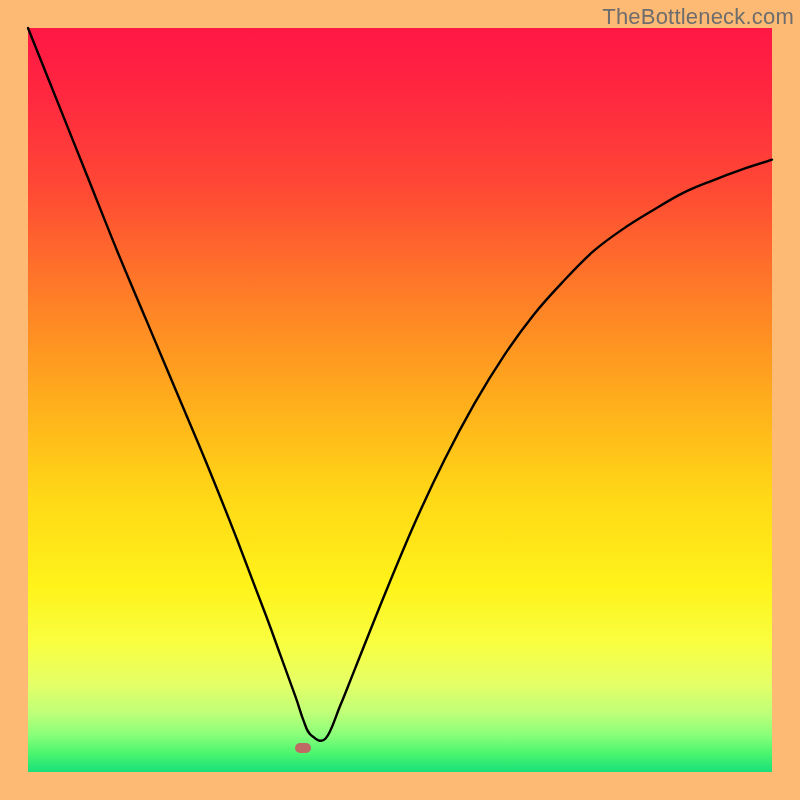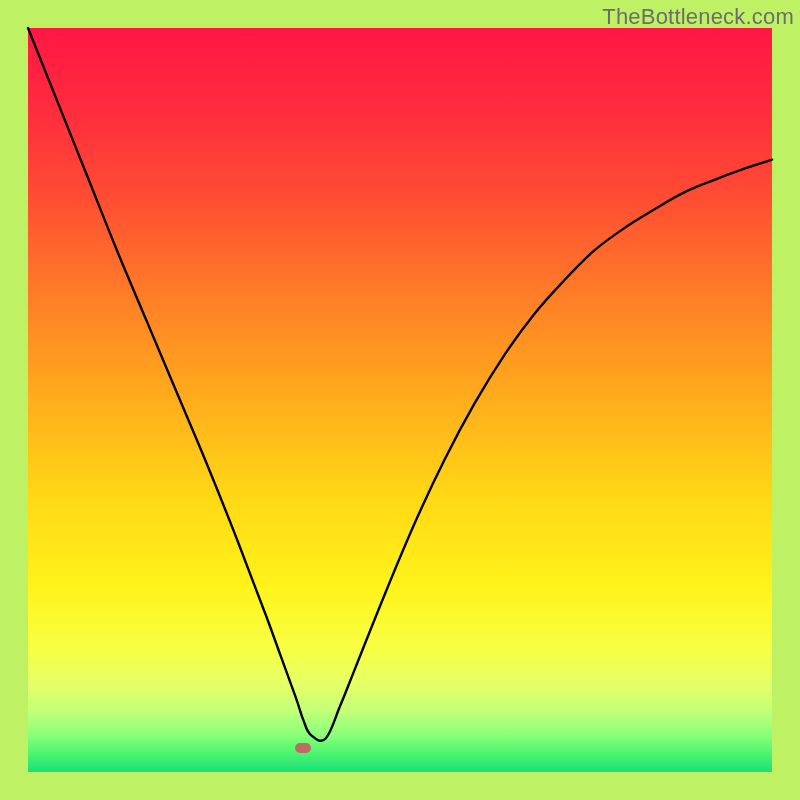--- a/index.html
+++ b/index.html
@@ -8,21 +8,21 @@
     width: 800px;
     height: 800px;
     background: #000;
     overflow: hidden;
     font-family: Arial, Helvetica, sans-serif;
   }
   .frame {
     position: relative;
     width: 800px;
     height: 800px;
-    background: #bef264;
+    background: #fdba74;
   }
   .plot-area {
     position: absolute;
     left: 28px;
     top: 28px;
     width: 744px;
     height: 744px;
     
   }
   .watermark {

